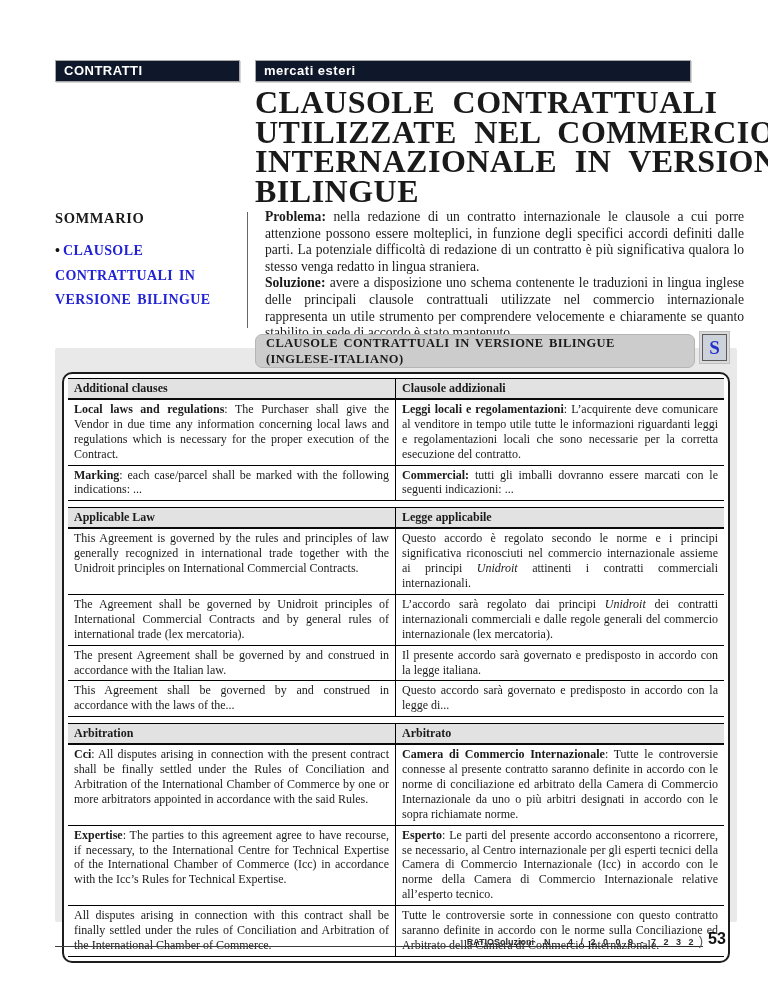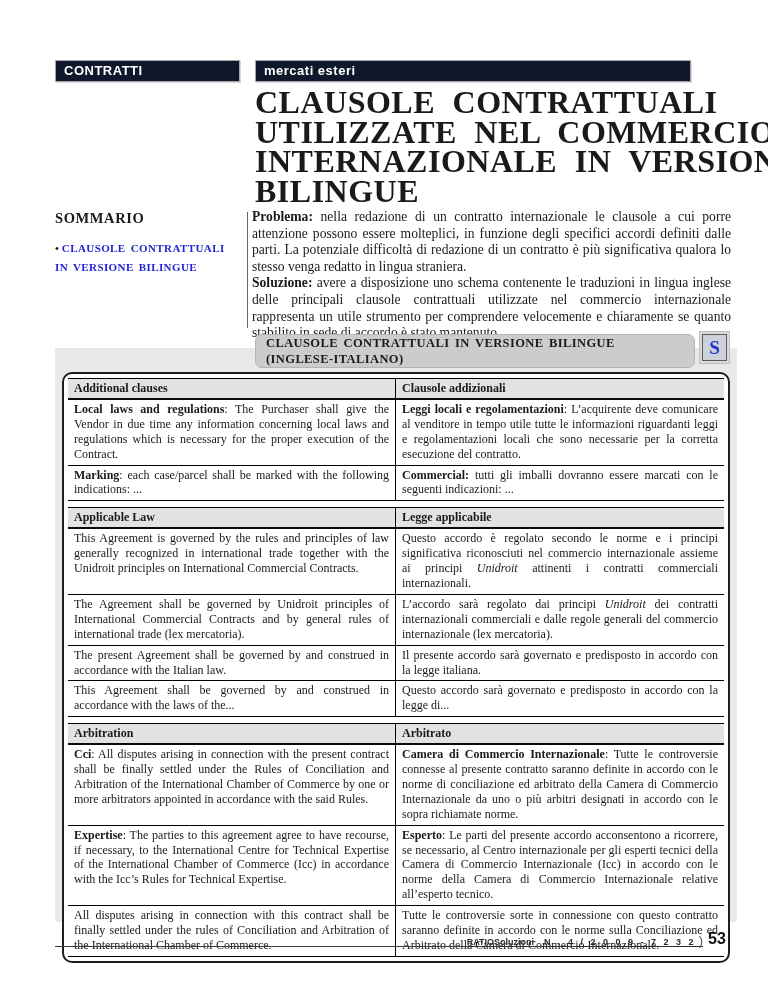--- a/index.html
+++ b/index.html
@@ -24,29 +24,29 @@
   
   .article-title { position:absolute; left:255px; top:88px; width:485px; }
   .title-line {
     font-size:32px; font-weight:bold; line-height:29.5px;
     letter-spacing:.5px; word-spacing:9px; white-space:nowrap;
   }
 
   
   .sommario { position:absolute; left:55px; top:210px; width:180px; }
   .sommario-heading { font-size:14.5px; font-weight:bold; letter-spacing:.6px; margin-bottom:12px; }
-  .sommario-item { font-size:11px; font-weight:bold; line-height:1.75; }
+  .sommario-item { font-size:14px; font-weight:bold; line-height:1.75; }
   .sommario-item .bullet { color:#111; margin-right:3px; }
   .sommario-item .lbl { color:#2323d6; letter-spacing:.4px; word-spacing:2px; }
 
   .col-divider { position:absolute; left:247px; top:212px; width:1px; height:116px; background:#666; }
 
   
   .intro {
-    position:absolute; left:252px; top:209px; width:479px;
+    position:absolute; left:265px; top:209px; width:479px;
     font-size:13.6px; line-height:16.6px; text-align:justify;
   }
   .intro b { font-weight:bold; }
 
   
   .panel { position:absolute; left:55px; top:348px; width:682px; height:574px; background:#e9e9e9; border-radius:2px; }
 
   
   .schema-bar {
     position:absolute; left:255px; top:334px; width:440px; height:34px;

